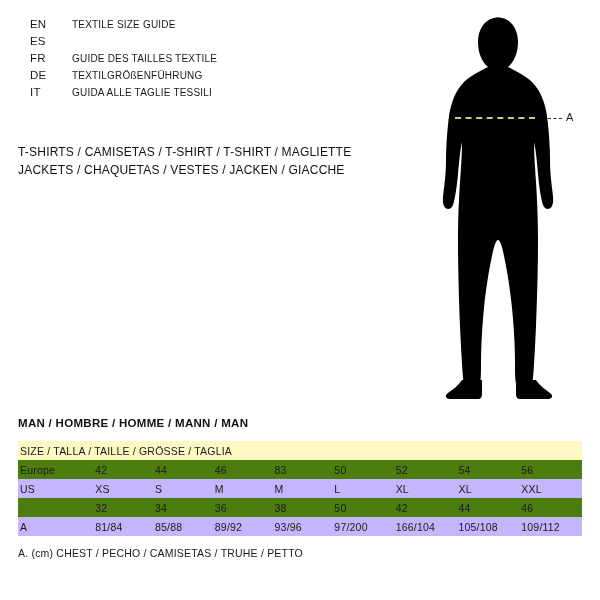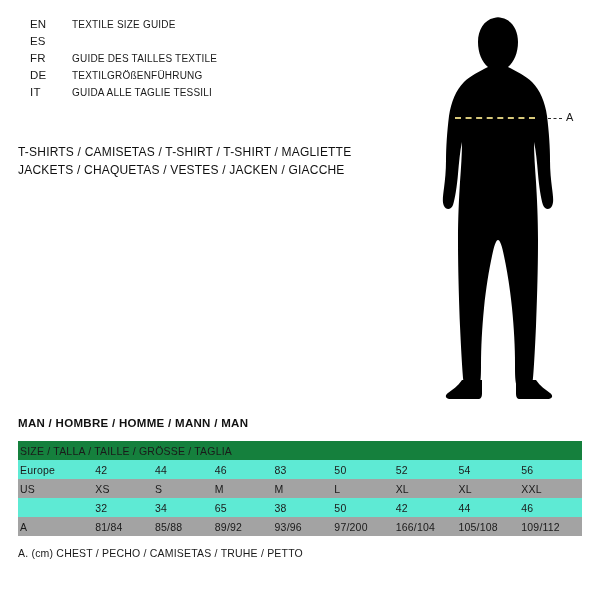--- a/index.html
+++ b/index.html
@@ -113,28 +113,28 @@
     font-size: 10.5px;
     color: #1a1a1a;
   }
   .size-table td {
     height: 19px;
     padding: 0 0 0 2px;
     vertical-align: middle;
     letter-spacing: 0.2px;
   }
   .row-head td {
-    background: #15803d;
+    background: #fef9c3;
     font-weight: normal;
   }
   .row-light td {
-    background: #5eead4;
+    background: #4d7c0f;
   }
   .row-grey td {
-    background: #a3a3a3;
+    background: #c4b5fd;
   }
   .c-label { width: 86px; }
   .c-val   { width: 68px; }
 
   .footnote {
     position: absolute;
     left: 18px;
     top: 547px;
     font-size: 10.5px;
     letter-spacing: 0.2px;
@@ -253,21 +253,21 @@
         <td class="c-val">M</td>
         <td class="c-val">L</td>
         <td class="c-val">XL</td>
         <td class="c-val">XL</td>
         <td class="c-val">XXL</td>
       </tr>
       <tr class="row-light">
         <td class="c-label"></td>
         <td class="c-val">32</td>
         <td class="c-val">34</td>
-        <td class="c-val">65</td>
+        <td class="c-val">36</td>
         <td class="c-val">38</td>
         <td class="c-val">50</td>
         <td class="c-val">42</td>
         <td class="c-val">44</td>
         <td class="c-val">46</td>
       </tr>
       <tr class="row-grey">
         <td class="c-label">A</td>
         <td class="c-val">81/84</td>
         <td class="c-val">85/88</td>

